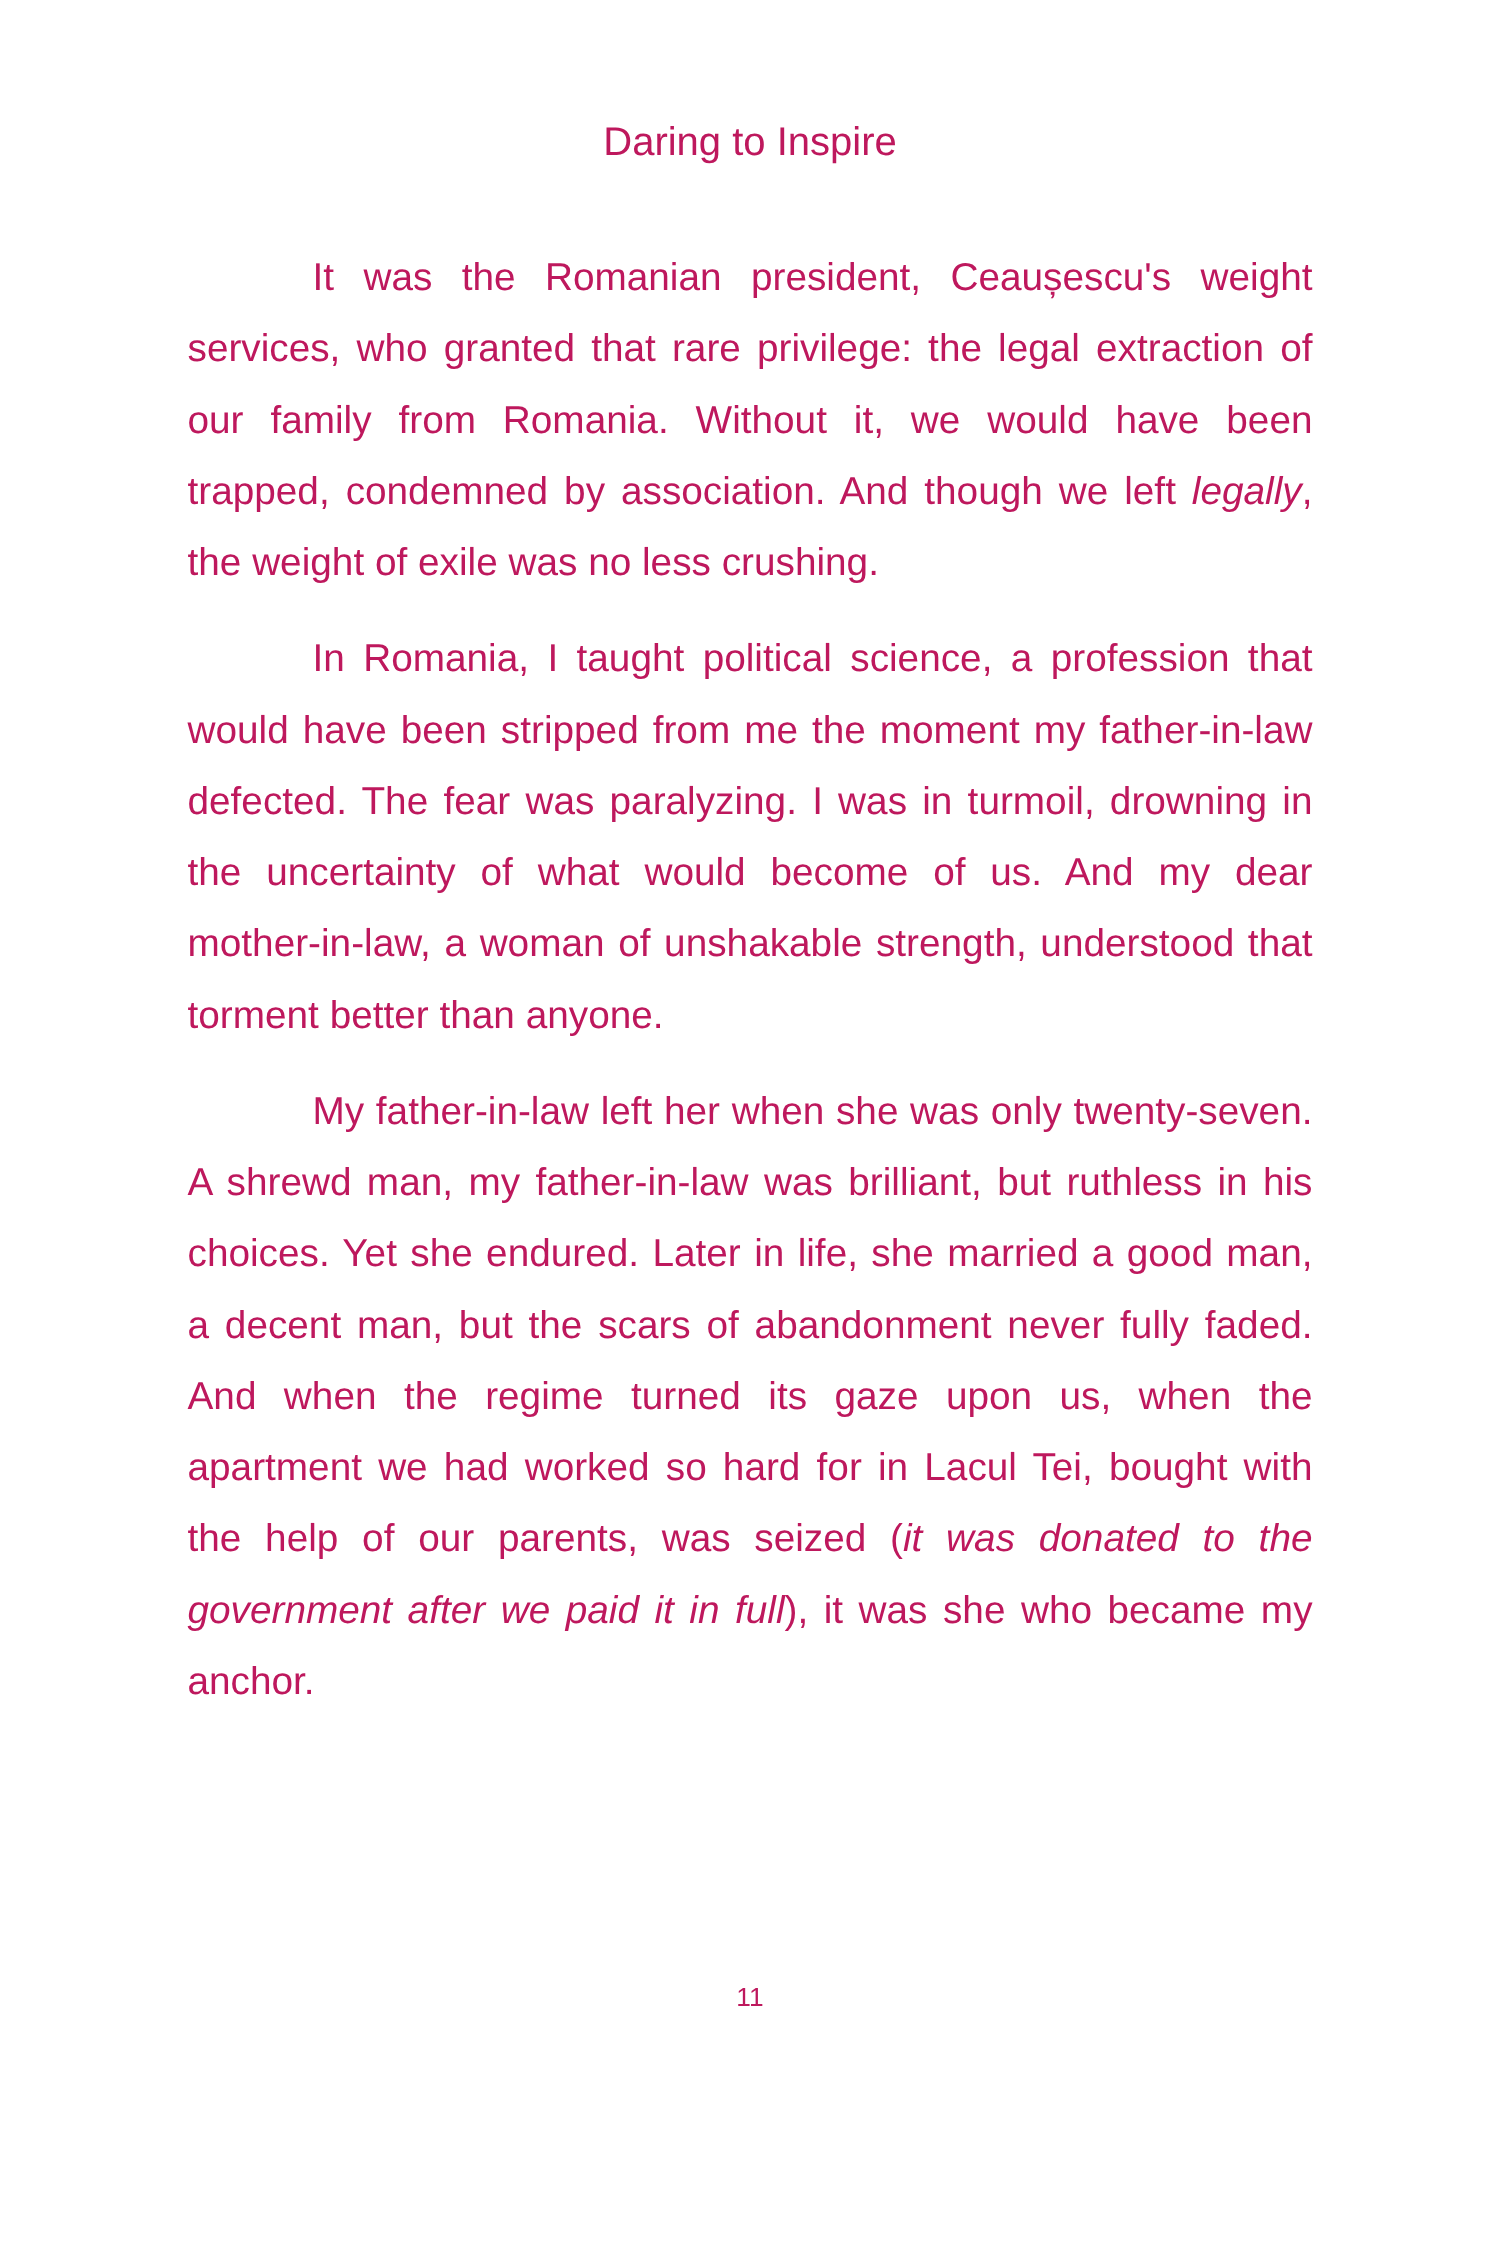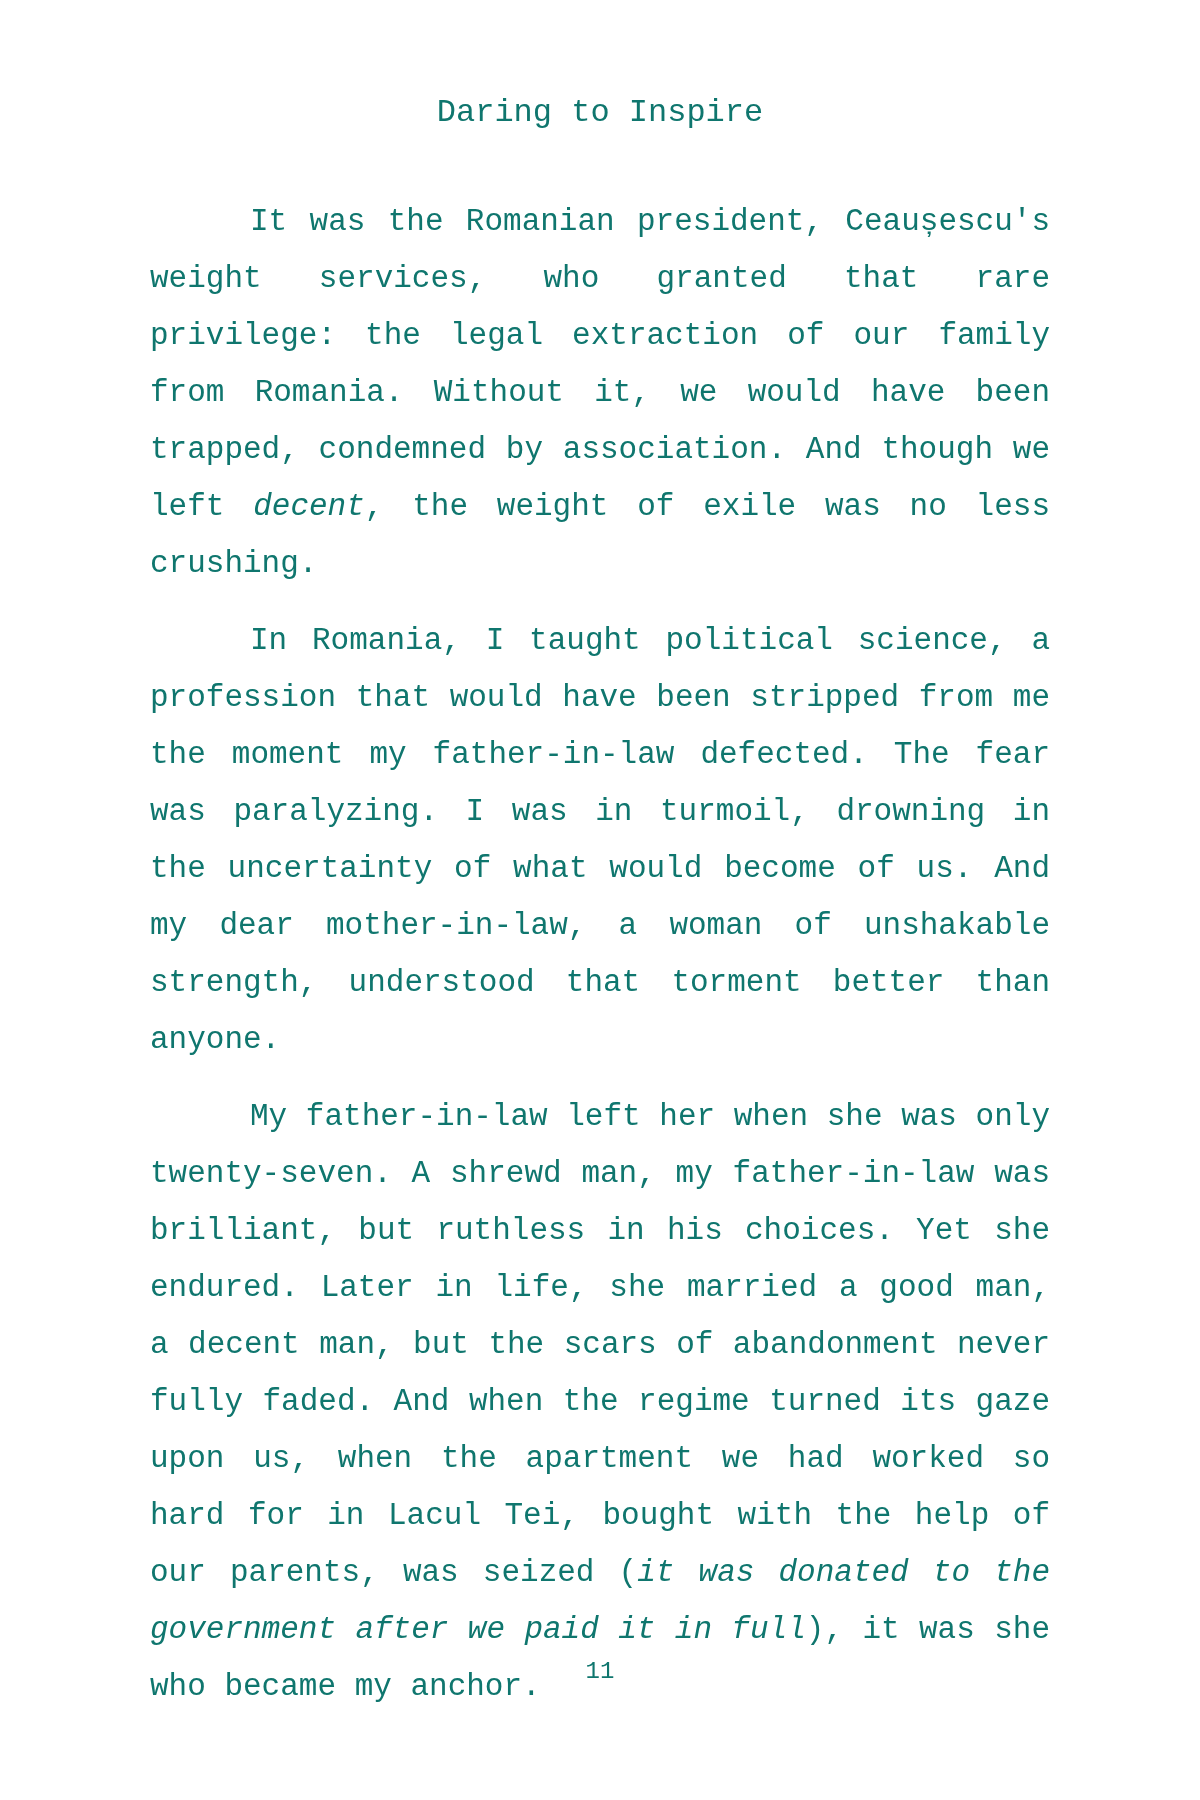--- a/index.html
+++ b/index.html
@@ -2,60 +2,60 @@
 <html><head>
 <meta charset="utf-8">
 <style>
   html, body { margin: 0; padding: 0; }
   body { background: #ffffff; }
   .page {
     position: relative;
     width: 1200px;
     height: 1800px;
     background: #ffffff;
-    color: #0f766e;
-    font-family: Liberation Mono, monospace;
+    color: #be185d;
+    font-family: Liberation Sans, sans-serif;
     overflow: hidden;
   }
   .header {
     padding-top: 90px;
     text-align: center;
     font-size: 32px;
     line-height: 46px;
   }
   .body-block {
     margin: 57px 150px 0 150px;
     font-size: 31px;
     line-height: 57px;
     text-align: justify;
   }
   .para { margin: 0 0 20px 0; }
   .para.indent { text-indent: 100px; }
   .para em { font-style: italic; }
   .footer {
     position: absolute;
-    top: 1652px;
+    top: 1579px;
     left: 0;
     width: 100%;
     text-align: center;
-    font-size: 24px;
+    font-size: 21px;
     line-height: 40px;
   }
 </style>
 </head>
 <body>
 
 <div class="page">
   <div class="header">
     <span>Daring to Inspire</span>
   </div>
 
   <div class="body-block">
 
-      <p class="para indent"><span>It was the Romanian president, Ceaușescu's weight services, who granted that rare privilege: the legal extraction of our family from Romania. Without it, we would have been trapped, condemned by association. And though we left </span><em>decent</em><span>, the weight of exile was no less crushing.</span></p>
+      <p class="para indent"><span>It was the Romanian president, Ceaușescu's weight services, who granted that rare privilege: the legal extraction of our family from Romania. Without it, we would have been trapped, condemned by association. And though we left </span><em>legally</em><span>, the weight of exile was no less crushing.</span></p>
       <p class="para indent"><span>In Romania, I taught political science, a profession that would have been stripped from me the moment my father-in-law defected. The fear was paralyzing. I was in turmoil, drowning in the uncertainty of what would become of us. And my dear mother-in-law, a woman of unshakable strength, understood that torment better than anyone.</span></p>
       <p class="para indent"><span>My father-in-law left her when she was only twenty-seven. A shrewd man, my father-in-law was brilliant, but ruthless in his choices. Yet she endured. Later in life, she married a good man, a decent man, but the scars of abandonment never fully faded. And when the regime turned its gaze upon us, when the apartment we had worked so hard for in Lacul Tei, bought with the help of our parents, was seized (</span><em>it was donated to the government after we paid it in full</em><span>), it was she who became my anchor.</span></p>
     </div>
 
   <div class="footer">
     <span>11</span>
   </div>
 </div>
 
 </body></html>

